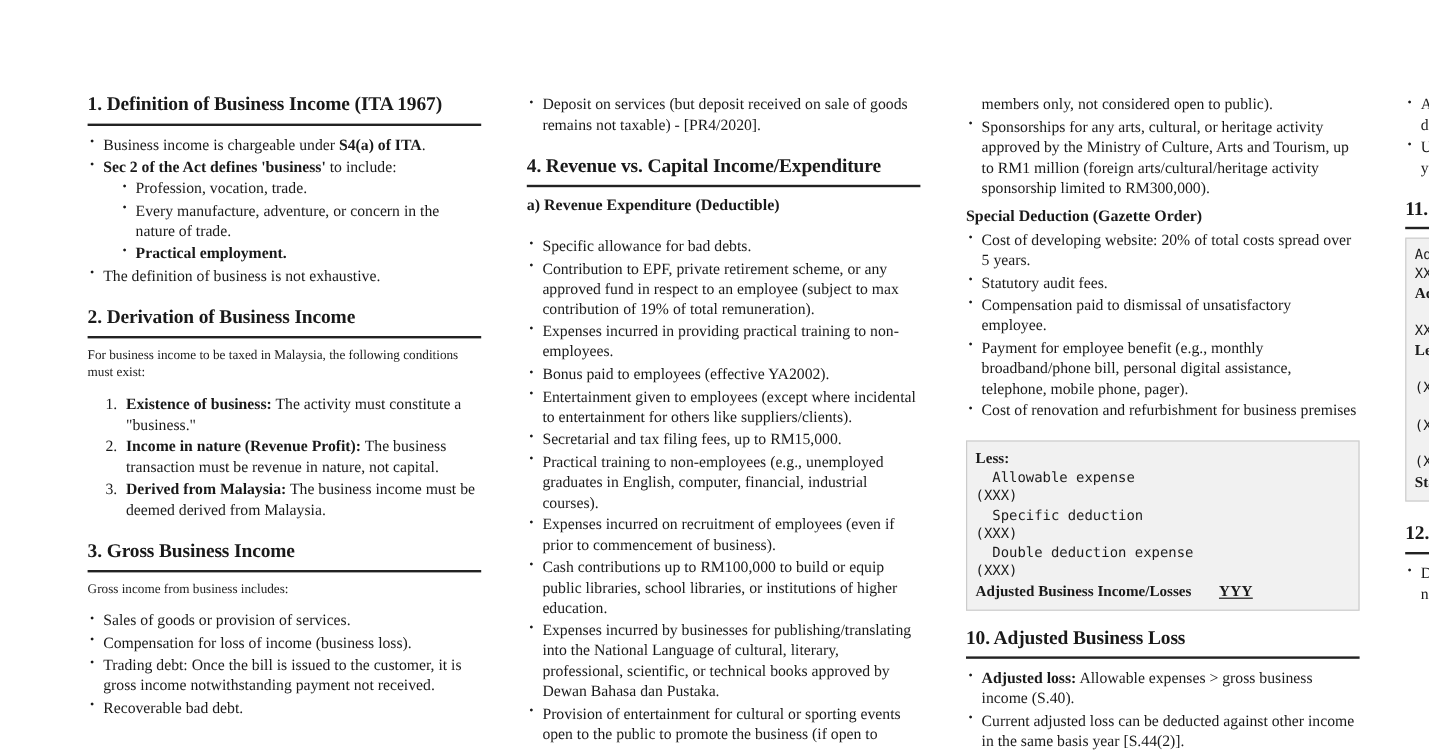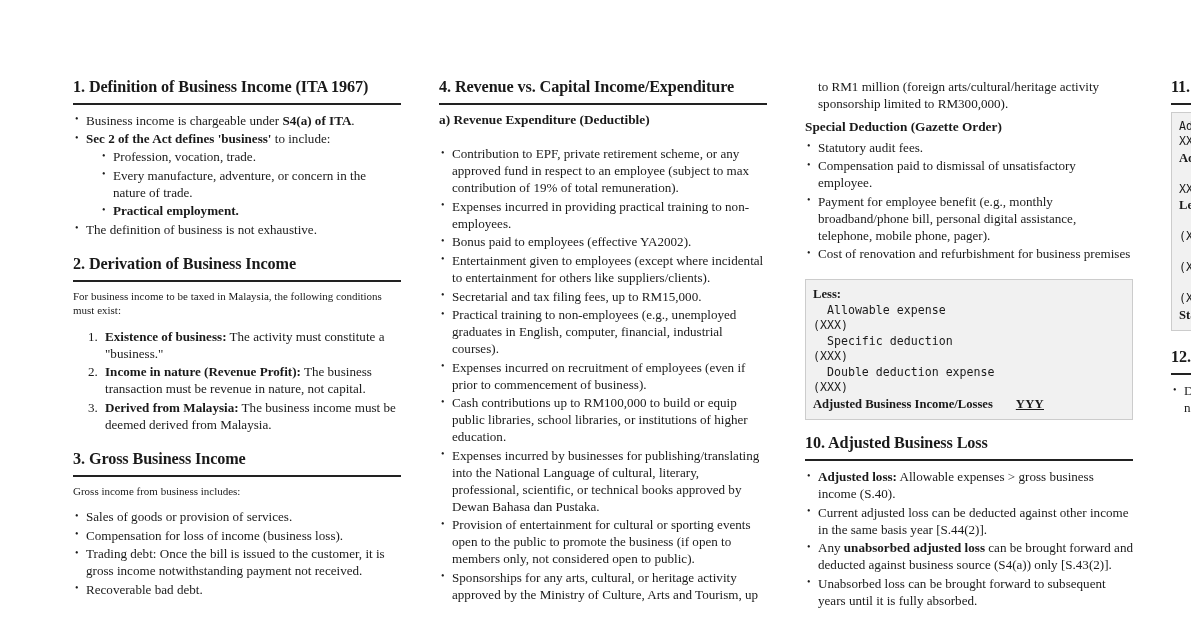--- a/index.html
+++ b/index.html
@@ -162,45 +162,48 @@
   </div>
 
   <div class="sec">
     <h2>3. Gross Business Income</h2>
     <p class="intro">Gross income from business includes:</p>
     <ul class="bul">
       <li><span>Sales of goods or provision of services.</span></li>
       <li><span>Compensation for loss of income (business loss).</span></li>
       <li><span>Trading debt: Once the bill is issued to the customer, it is gross income notwithstanding payment not received.</span></li>
       <li><span>Recoverable bad debt.</span></li>
+      <li><span>Deposit on services (but deposit received on sale of goods remains not taxable) - [PR4/2020].</span></li>
     </ul>
   </div>
 
   <div class="sec">
     <h2>4. Revenue vs. Capital Income/Expenditure</h2>
     <h3>a) Revenue Expenditure (Deductible)</h3>
   </div>
 
   <ul class="bul">
+    <li><span>Specific allowance for bad debts.</span></li>
     <li><span>Contribution to EPF, private retirement scheme, or any approved fund in respect to an employee (subject to max contribution of 19% of total remuneration).</span></li>
     <li><span>Expenses incurred in providing practical training to non-employees.</span></li>
     <li><span>Bonus paid to employees (effective YA2002).</span></li>
     <li><span>Entertainment given to employees (except where incidental to entertainment for others like suppliers/clients).</span></li>
     <li><span>Secretarial and tax filing fees, up to RM15,000.</span></li>
     <li><span>Practical training to non-employees (e.g., unemployed graduates in English, computer, financial, industrial courses).</span></li>
     <li><span>Expenses incurred on recruitment of employees (even if prior to commencement of business).</span></li>
     <li><span>Cash contributions up to RM100,000 to build or equip public libraries, school libraries, or institutions of higher education.</span></li>
     <li><span>Expenses incurred by businesses for publishing/translating into the National Language of cultural, literary, professional, scientific, or technical books approved by Dewan Bahasa dan Pustaka.</span></li>
     <li><span>Provision of entertainment for cultural or sporting events open to the public to promote the business (if open to members only, not considered open to public).</span></li>
     <li><span>Sponsorships for any arts, cultural, or heritage activity approved by the Ministry of Culture, Arts and Tourism, up to RM1 million (foreign arts/cultural/heritage activity sponsorship limited to RM300,000).</span></li>
   </ul>
 
   <div class="sec" style="margin-top:7px;">
     <h3>Special Deduction (Gazette Order)</h3>
     <ul class="bul">
+      <li><span>Cost of developing website: 20% of total costs spread over 5 years.</span></li>
       <li><span>Statutory audit fees.</span></li>
       <li><span>Compensation paid to dismissal of unsatisfactory employee.</span></li>
       <li><span>Payment for employee benefit (e.g., monthly broadband/phone bill, personal digital assistance, telephone, mobile phone, pager).</span></li>
       <li><span>Cost of renovation and refurbishment for business premises</span></li>
     </ul>
   </div>
 
   <div class="codeblock cb1">
     <div class="lbl">Less:</div>
     <div class="mono">  Allowable expense

